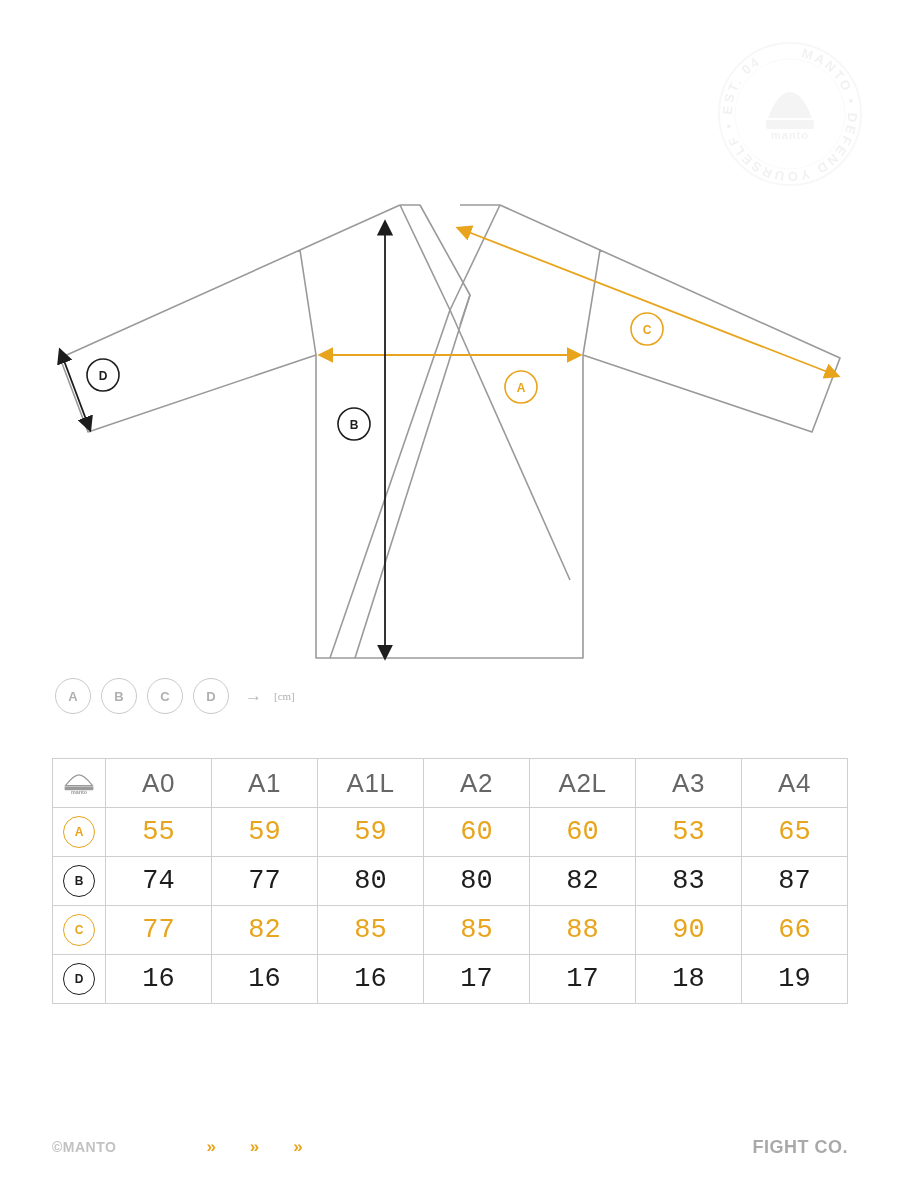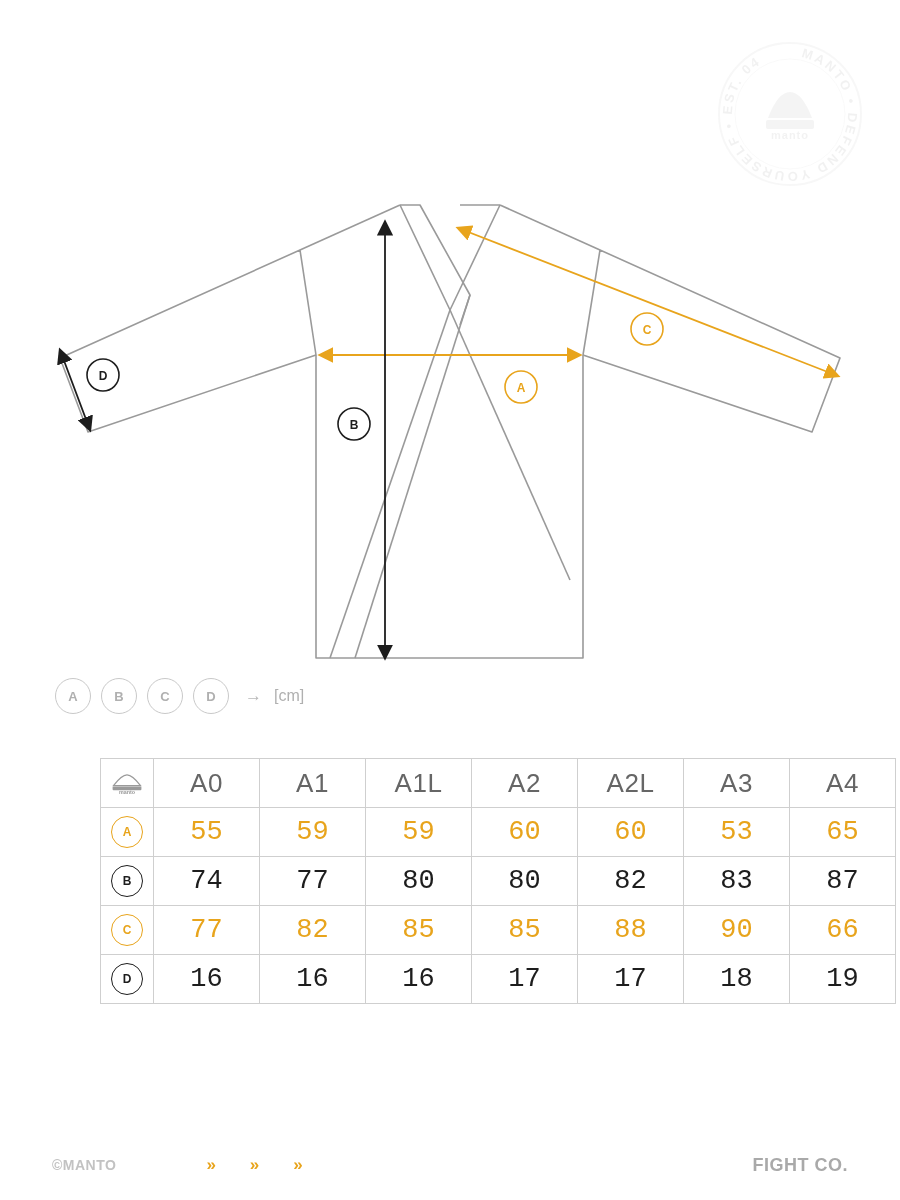--- a/index.html
+++ b/index.html
@@ -64,30 +64,30 @@
     background: #fff;
   }
   .legend .arrow {
     color: #b8b8b8;
     font-size: 17px;
     margin-left: 6px;
     margin-right: 2px;
   }
   .legend .unit {
     color: #b0b0b0;
-    font-size: 16px;
+    font-size: 11px;
+    font-family: Liberation Serif, serif;
   }
 
   
   .table-wrap {
     position: absolute;
     top: 758px;
     left: 52px;
     width: 732px;
-    margin-left: 48px;
   }
   table.sizes {
     border-collapse: collapse;
     width: 796px;
     table-layout: fixed;
   }
   table.sizes td, table.sizes th {
     border: 1px solid #cfcfcf;
     text-align: center;
     vertical-align: middle;
@@ -139,21 +139,20 @@
 
   
   .footer {
     position: absolute;
     left: 52px;
     right: 52px;
     top: 1132px;
     height: 30px;
     display: flex;
     align-items: center;
-    margin-top: 18px;
   }
   .footer .copy {
     font-size: 14px;
     font-weight: bold;
     color: #c2c2c2;
     letter-spacing: 0.5px;
   }
   .footer .chevrons {
     display: flex;
     align-items: center;

